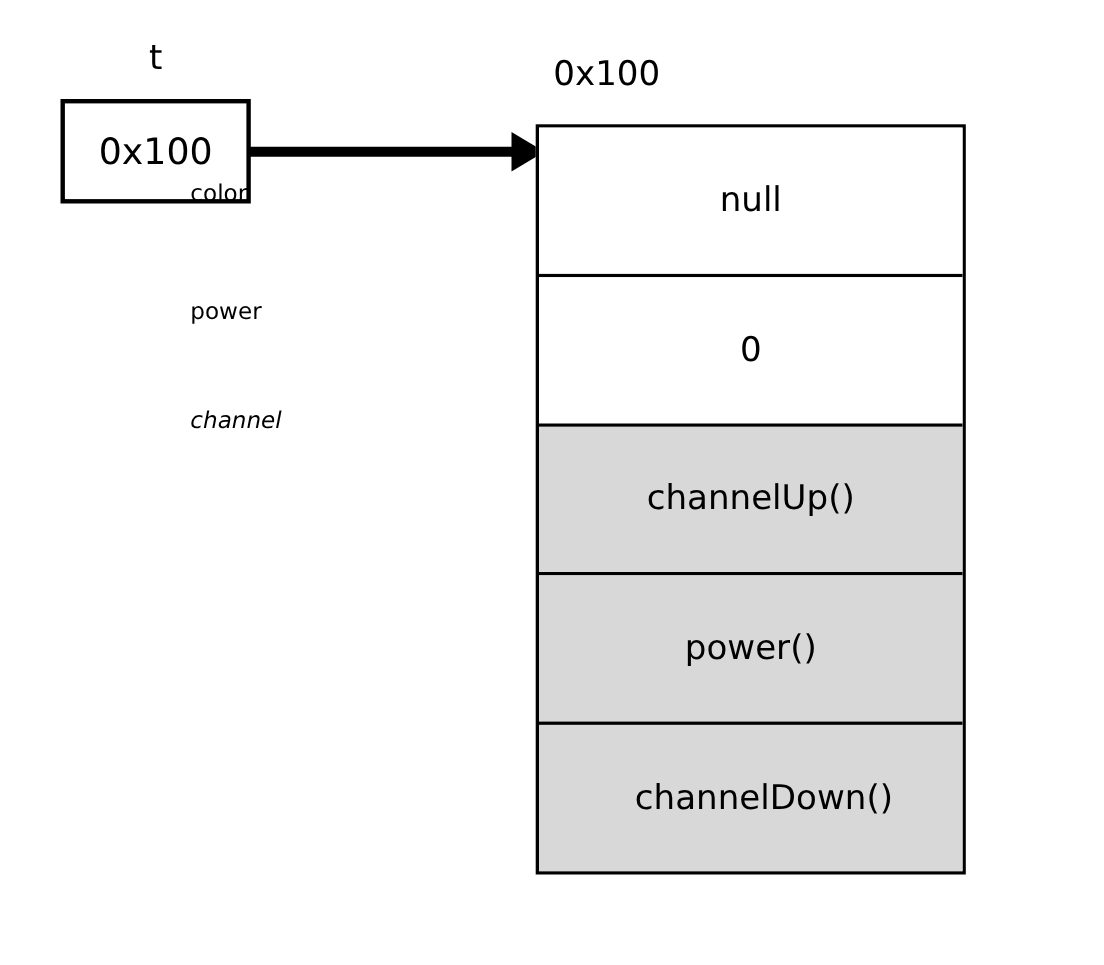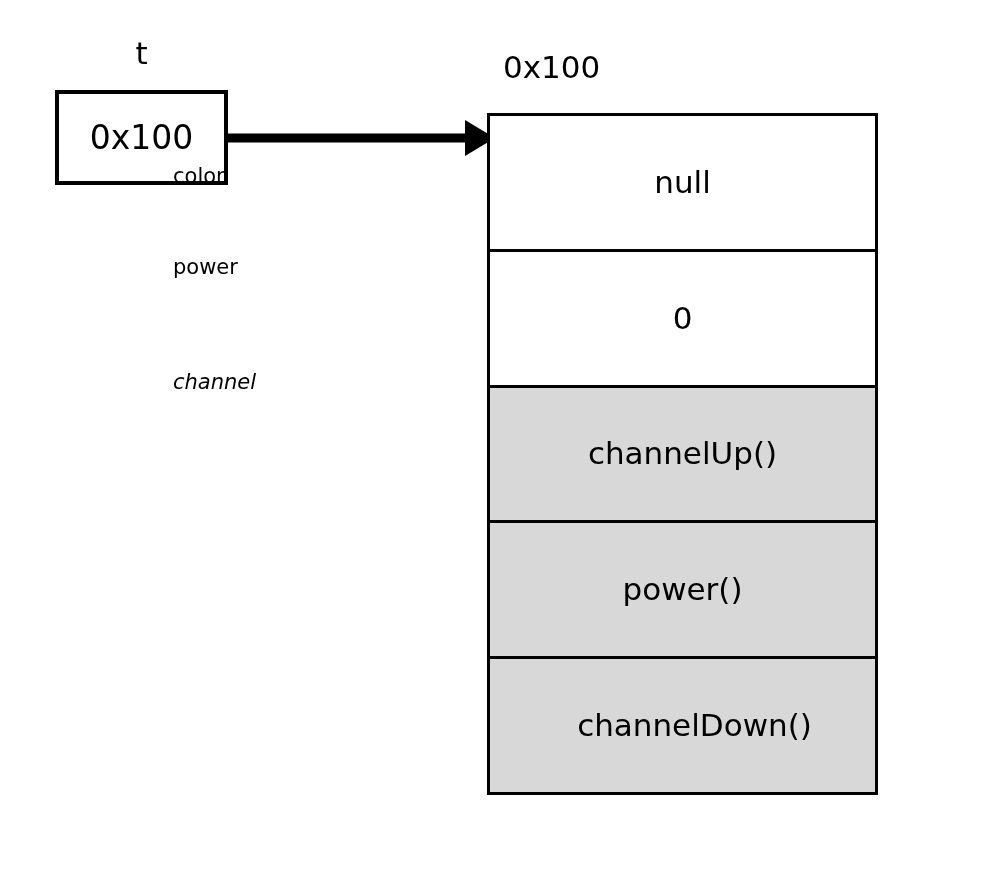--- a/index.html
+++ b/index.html
@@ -112,21 +112,21 @@
     position: absolute;
     width: 300px;
     text-align: left;
     font-size: 21px;
     color: #000000;
     line-height: 1;
     white-space: nowrap;
     left: 173px;
   }
   .field-label.l0 { top: 166px; }
-  .field-label.l1 { top: 257px; }
+  .field-label.l1 { top: 273px; }
   .field-label.l2 { top: 372px; font-style: italic; }
 </style>
 </head>
 <body>
 
 <div id="canvas">
 
   <div class="var-label">t</div>
 
   <div class="var-box">

